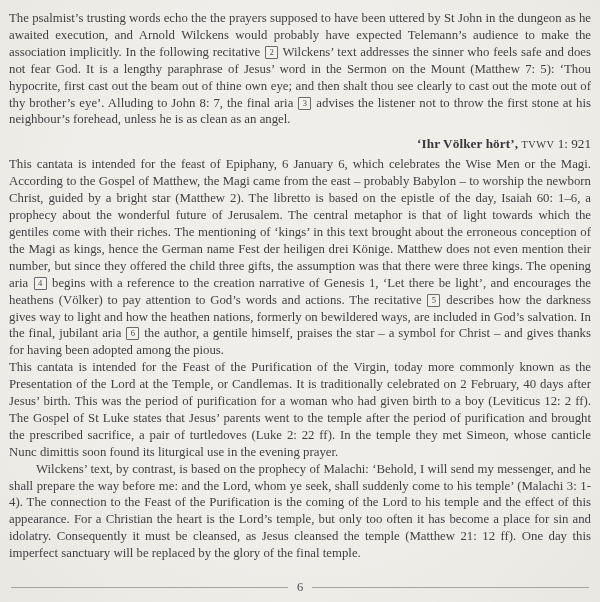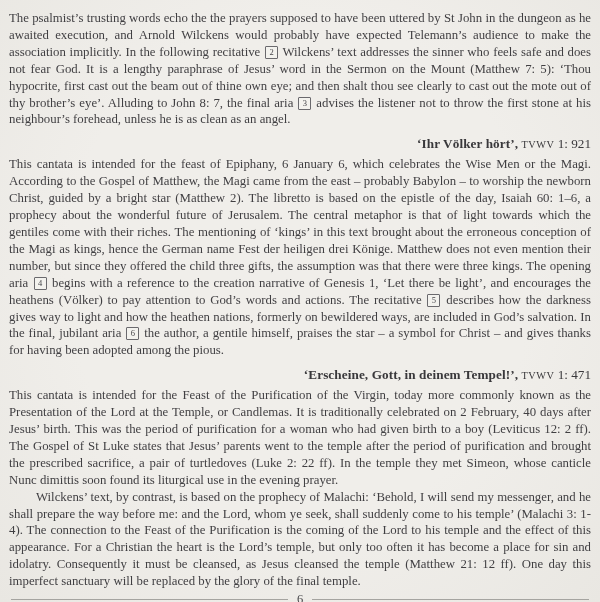--- a/index.html
+++ b/index.html
@@ -59,21 +59,20 @@
 <body>
 
 <div class="page">
 
   <p class="para"><span>The psalmist’s trusting words echo the the prayers supposed to have been uttered by St John in the dungeon as he awaited execution, and Arnold Wilckens would probably have expected Telemann’s audience to make the association implicitly. In the following recitative </span><span class="seg-track">2</span><span> Wilckens’ text addresses the sinner who feels safe and does not fear God. It is a lengthy paraphrase of Jesus’ word in the Sermon on the Mount (Matthew 7: 5): ‘Thou hypocrite, first cast out the beam out of thine own eye; and then shalt thou see clearly to cast out the mote out of thy brother’s eye’. Alluding to John 8: 7, the final aria </span><span class="seg-track">3</span><span> advises the listener not to throw the first stone at his neighbour’s forehead, unless he is as clean as an angel.</span></p>
 
   <h2 class="heading"><span class="seg-b">‘Ihr Völker hört’, </span><span class="seg-sc">TVWV</span><span> 1: 921</span></h2>
 
   <p class="para"><span>This cantata is intended for the feast of Epiphany, 6 January 6, which celebrates the Wise Men or the Magi. According to the Gospel of Matthew, the Magi came from the east – probably Babylon – to worship the newborn Christ, guided by a bright star (Matthew 2). The libretto is based on the epistle of the day, Isaiah 60: 1–6, a prophecy about the wonderful future of Jerusalem. The central metaphor is that of light towards which the gentiles come with their riches. The mentioning of ‘kings’ in this text brought about the erroneous conception of the Magi as kings, hence the German name </span><span class="seg-i">Fest der heiligen drei Könige</span><span>. Matthew does not even mention their number, but since they offered the child three gifts, the assumption was that there were three kings. The opening aria </span><span class="seg-track">4</span><span> begins with a reference to the creation narrative of Genesis 1, ‘Let there be light’, and encourages the heathens (</span><span class="seg-i">Völker</span><span>) to pay attention to God’s words and actions. The recitative </span><span class="seg-track">5</span><span> describes how the darkness gives way to light and how the heathen nations, formerly on bewildered ways, are included in God’s salvation. In the final, jubilant aria </span><span class="seg-track">6</span><span> the author, a gentile himself, praises the star – a symbol for Christ – and gives thanks for having been adopted among the pious.</span></p>
 
-  <h2 class="heading"><span class="seg-b">‘Erscheine, Gott, in deinem Tempel!’, </span><span class="seg-sc">TVWV</span><span> 1: 471</span></h2>
 
   <p class="para"><span>This cantata is intended for the Feast of the Purification of the Virgin, today more commonly known as the Presentation of the Lord at the Temple, or Candlemas. It is traditionally celebrated on 2 February, 40 days after Jesus’ birth. This was the period of purification for a woman who had given birth to a boy (Leviticus 12: 2 </span><span class="seg-i">ff</span><span>). The Gospel of St Luke states that Jesus’ parents went to the temple after the period of purification and brought the prescribed sacrifice, a pair of turtledoves (Luke 2: 22 </span><span class="seg-i">ff</span><span>). In the temple they met Simeon, whose canticle </span><span class="seg-i">Nunc dimittis</span><span> soon found its liturgical use in the evening prayer.</span></p>
 
   <p class="para indent"><span>Wilckens’ text, by contrast, is based on the prophecy of Malachi: ‘Behold, I will send my messenger, and he shall prepare the way before me: and the Lord, whom ye seek, shall suddenly come to his temple’ (Malachi 3: 1-4). The connection to the Feast of the Purification is the coming of the Lord to his temple and the effect of this appearance. For a Christian the heart is the Lord’s temple, but only too often it has become a place for sin and idolatry. Consequently it must be cleansed, as Jesus cleansed the temple (Matthew 21: 12 </span><span class="seg-i">ff</span><span>). One day this imperfect sanctuary will be replaced by the glory of the final temple.</span></p>
 
   <div class="footer">
     <span class="rule"></span>
     <span class="page-number">6</span>
     <span class="rule"></span>
   </div>

